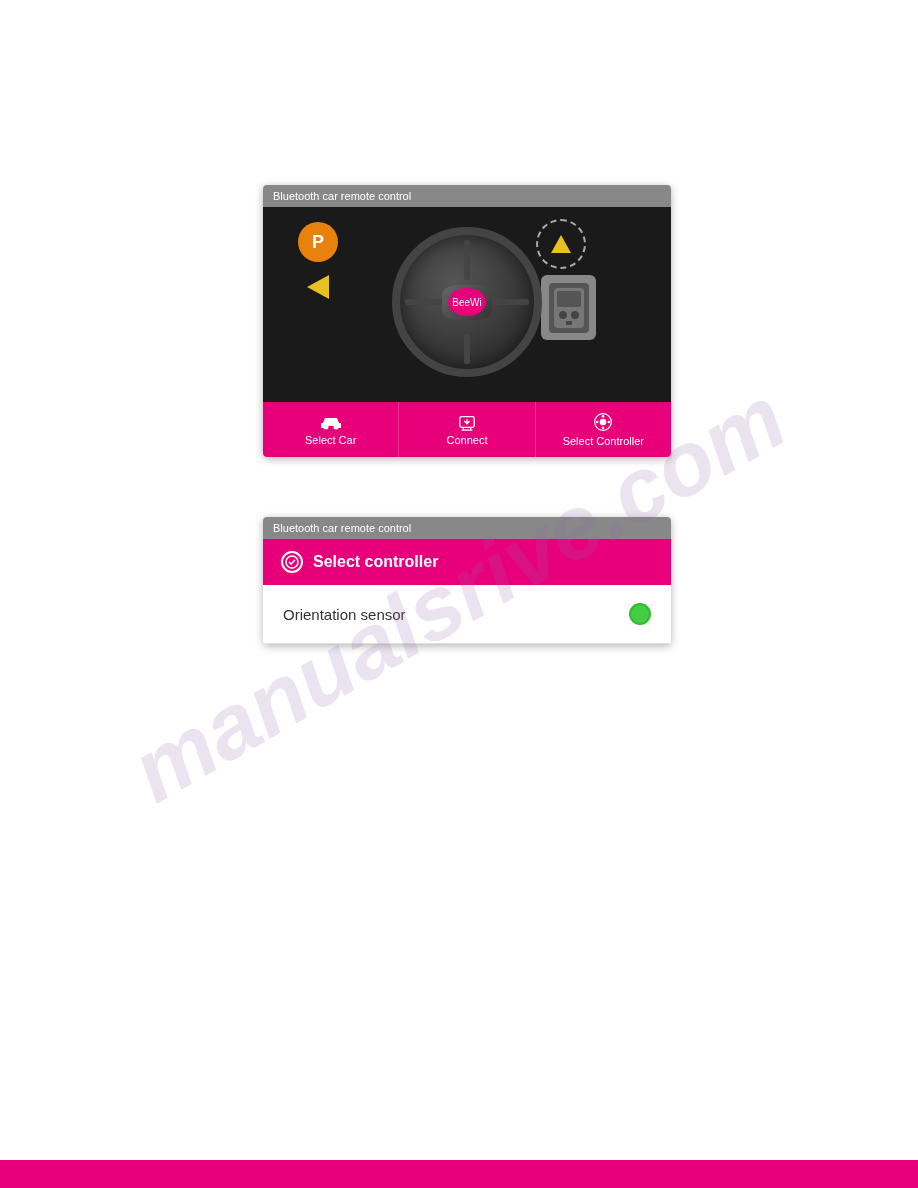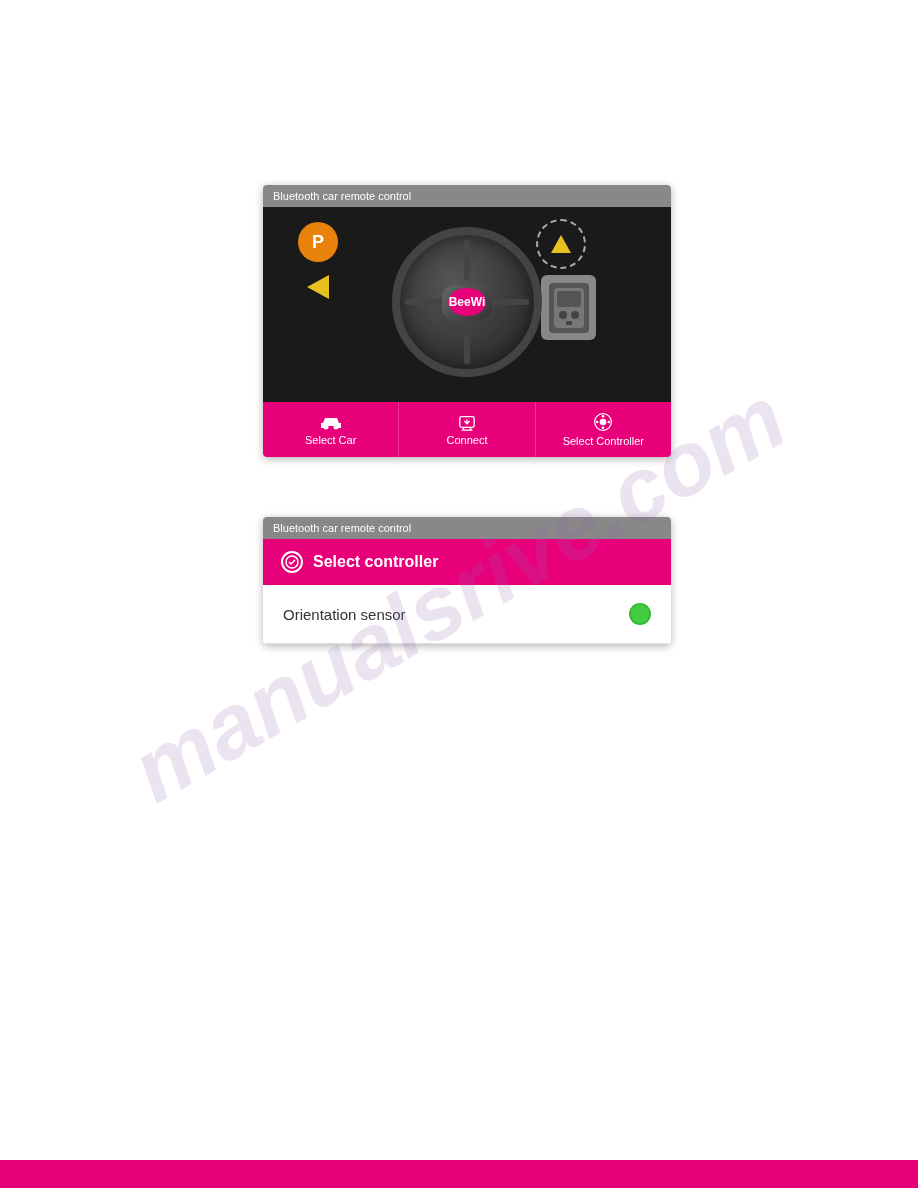--- a/index.html
+++ b/index.html
@@ -167,22 +167,22 @@
       border-radius: 50%;
       width: 38px;
       height: 28px;
       display: flex;
       align-items: center;
       justify-content: center;
     }
 
     .beewi-text {
       color: white;
-      font-size: 12px;
-      font-weight: bold;
+      font-size: 10px;
+      font-weight: normal;
     }
 
     
     .spoke {
       position: absolute;
       background: #444;
       border-radius: 2px;
     }
     .spoke-top {
       width: 6px;

